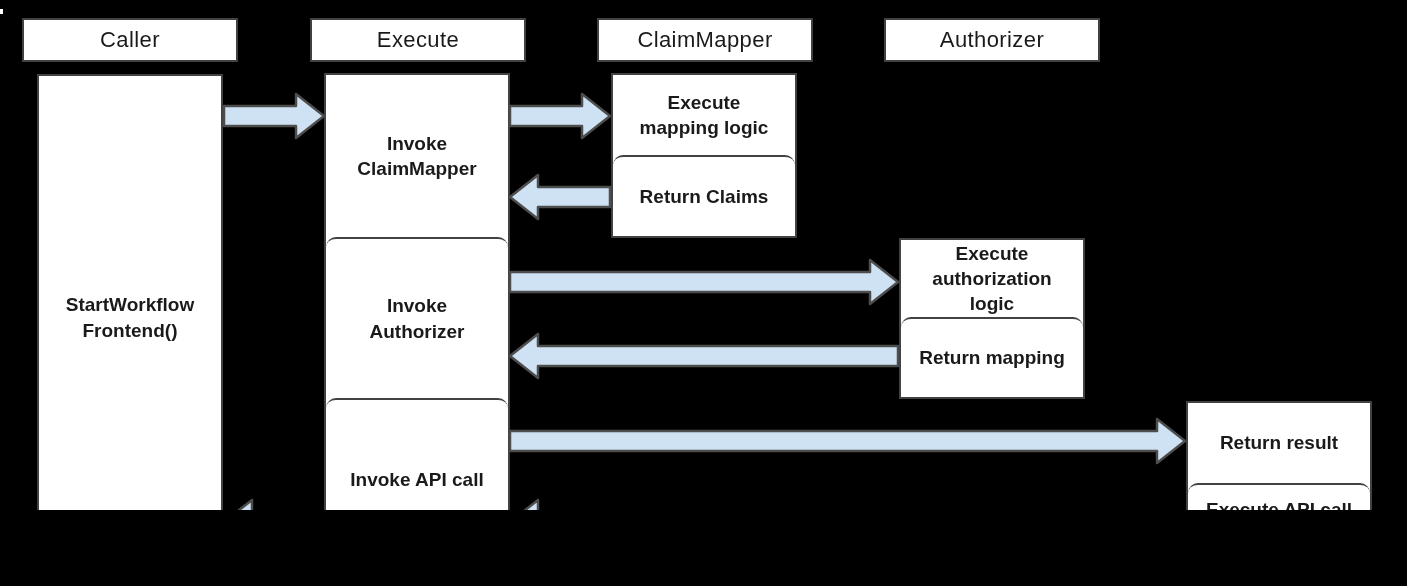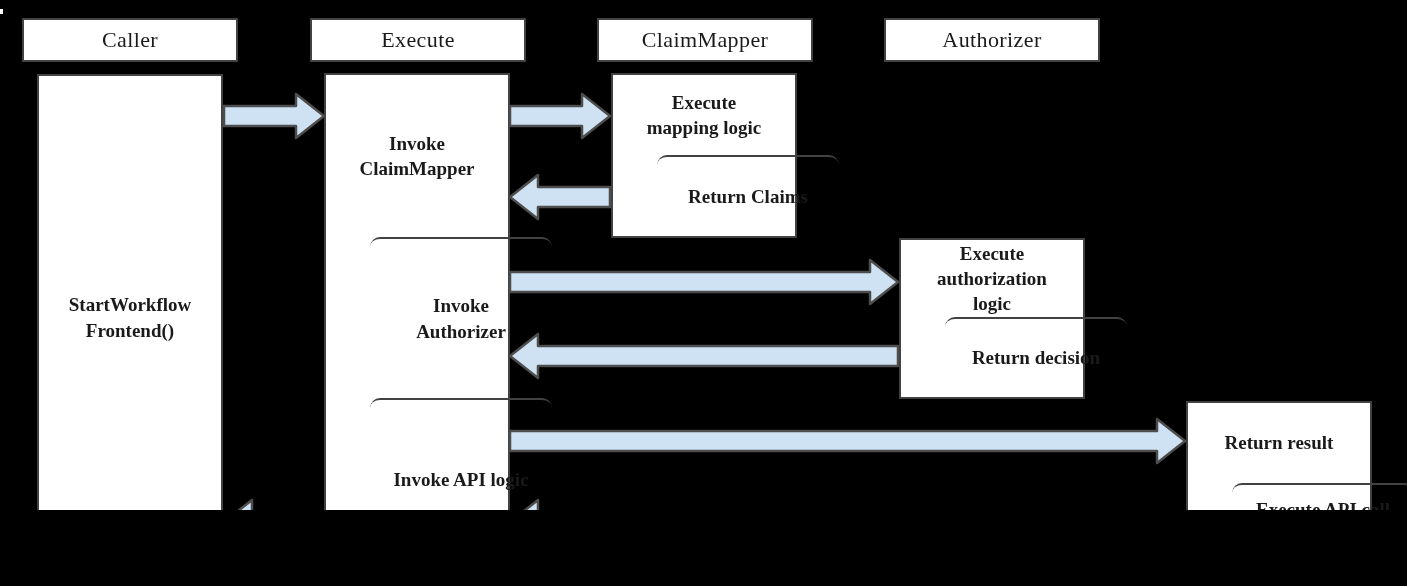--- a/index.html
+++ b/index.html
@@ -2,21 +2,21 @@
 <html style="--background: #000000; --box-fill: #ffffff; --box-border: #424242; --arrow-fill: #cfe2f3; --arrow-border: #4d4d4d; --text: #1a1a1a;"><head>
 <meta charset="utf-8">
 <style>
   html, body { margin: 0; padding: 0; background: #000; }
   .stage {
     position: relative;
     width: 1407px;
     height: 510px;
     background: var(--background, #000);
     overflow: hidden;
-    font-family: Liberation Serif, serif;
+    font-family: Liberation Sans, sans-serif;
     color: var(--text, #1a1a1a);
   }
   .hdr {
     position: absolute;
     top: 18px;
     width: 212px;
     height: 40px;
     background: var(--box-fill, #fff);
     border: 2px solid var(--box-border, #424242);
     display: flex;
@@ -38,21 +38,21 @@
     display: flex;
     align-items: center;
     justify-content: center;
     text-align: center;
     white-space: pre-line;
     font-size: 19px;
     font-weight: 700;
     line-height: 1.32;
     border-radius: 10px;
   }
-  .cell + .cell { border-top: 2px solid var(--box-border, #424242); margin-left: 44px; }
+  .cell + .cell { border-top: 2px solid var(--box-border, #424242); }
   .arrows {
     position: absolute;
     left: 0; top: 0;
     pointer-events: none;
   }
   .arrows polygon {
     fill: var(--arrow-fill, #cfe2f3);
     stroke: var(--arrow-border, #4d4d4d);
   }
   .artifact {
@@ -85,34 +85,34 @@
   <div class="col" style="left:37px;top:74px;height:483px">
     <div class="cell" style="height:483px">StartWorkflow
 Frontend()</div>
   </div>
 
   <div class="col" style="left:324px;top:73px;height:484px">
     <div class="cell" style="height:162px">Invoke
 ClaimMapper</div>
     <div class="cell" style="height:161px">Invoke
 Authorizer</div>
-    <div class="cell" style="height:161px">Invoke API logic</div>
+    <div class="cell" style="height:161px">Invoke API call</div>
   </div>
 
   <div class="col" style="left:611px;top:73px;height:161px">
     <div class="cell" style="height:80px">Execute
 mapping logic</div>
     <div class="cell" style="height:81px">Return Claims</div>
   </div>
 
   <div class="col" style="left:899px;top:238px;height:157px">
     <div class="cell" style="height:77px">Execute
 authorization
 logic</div>
-    <div class="cell" style="height:80px">Return decision</div>
+    <div class="cell" style="height:80px">Return mapping</div>
   </div>
 
   <div class="col" style="left:1186px;top:401px;height:157px">
     <div class="cell" style="height:80px">Return result</div>
     <div class="cell" style="height:77px">Execute API call
 target logic</div>
   </div>
 
   <svg class="arrows" width="1407" height="586" viewBox="0 0 1407 586">
     <polygon stroke-width="2.5" stroke-linejoin="round" points="224,106 296,106 296,94 324,116 296,138 296,126 224,126"></polygon>

